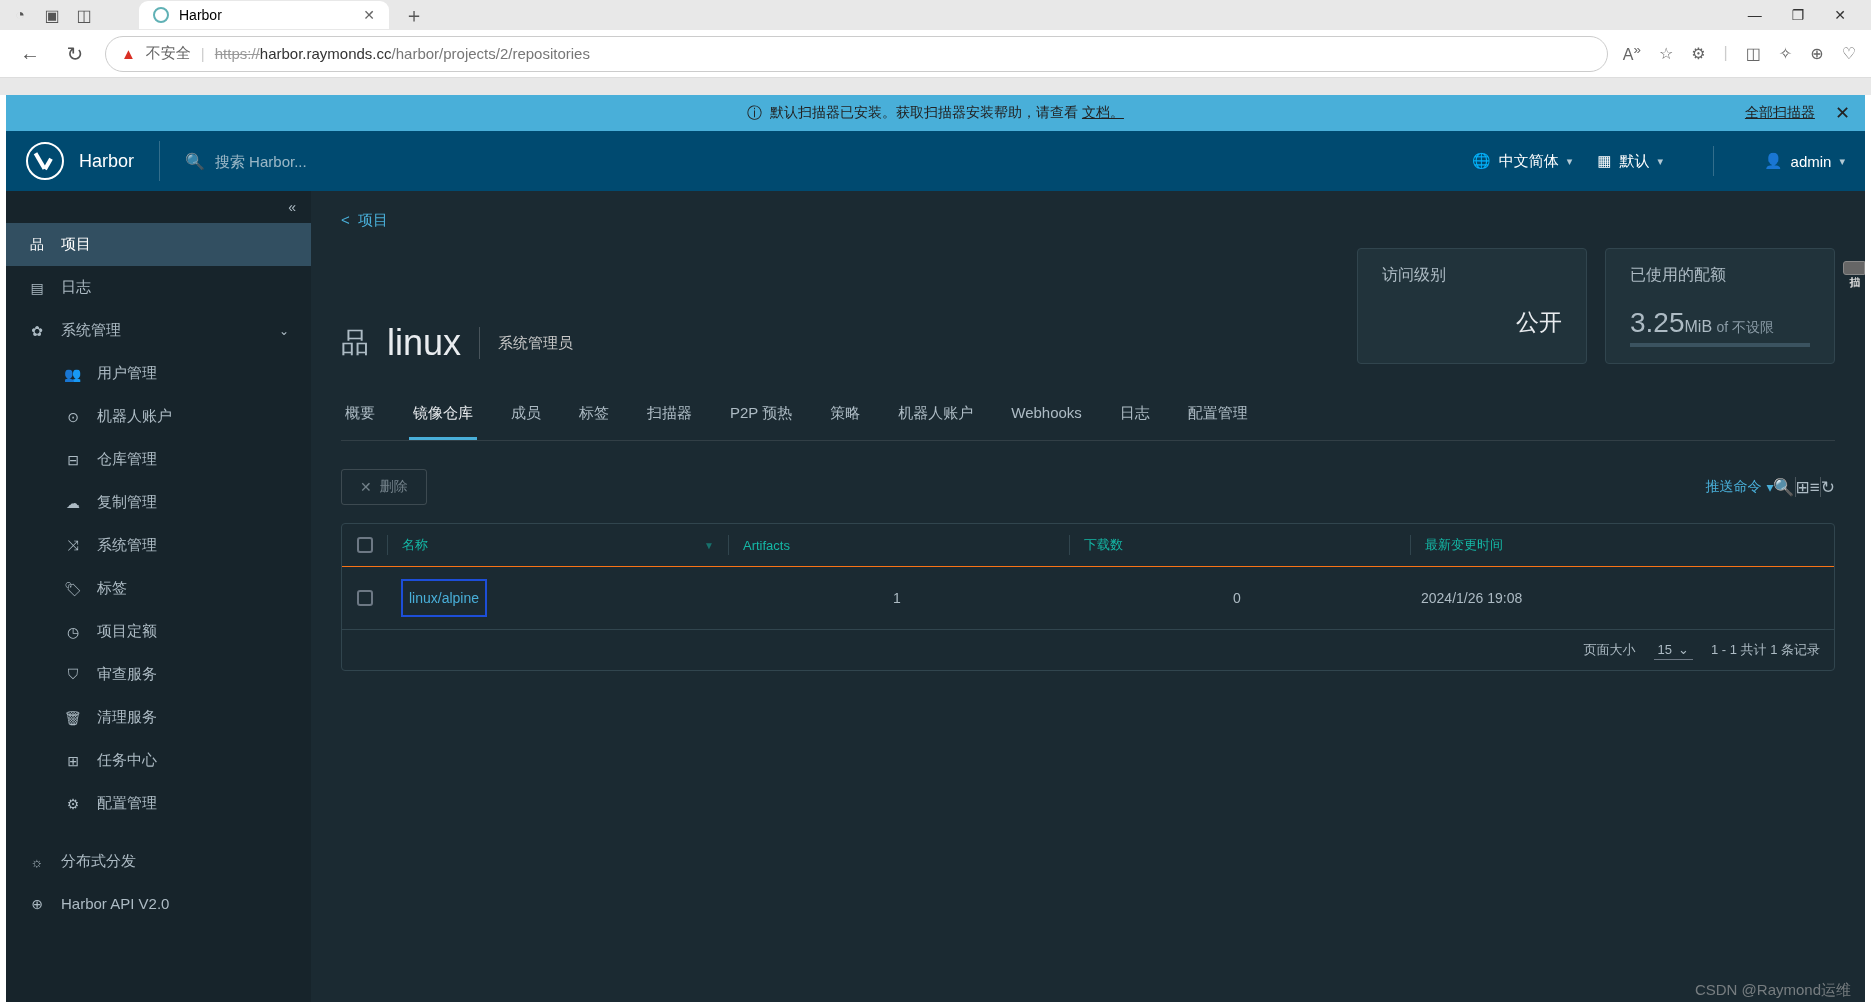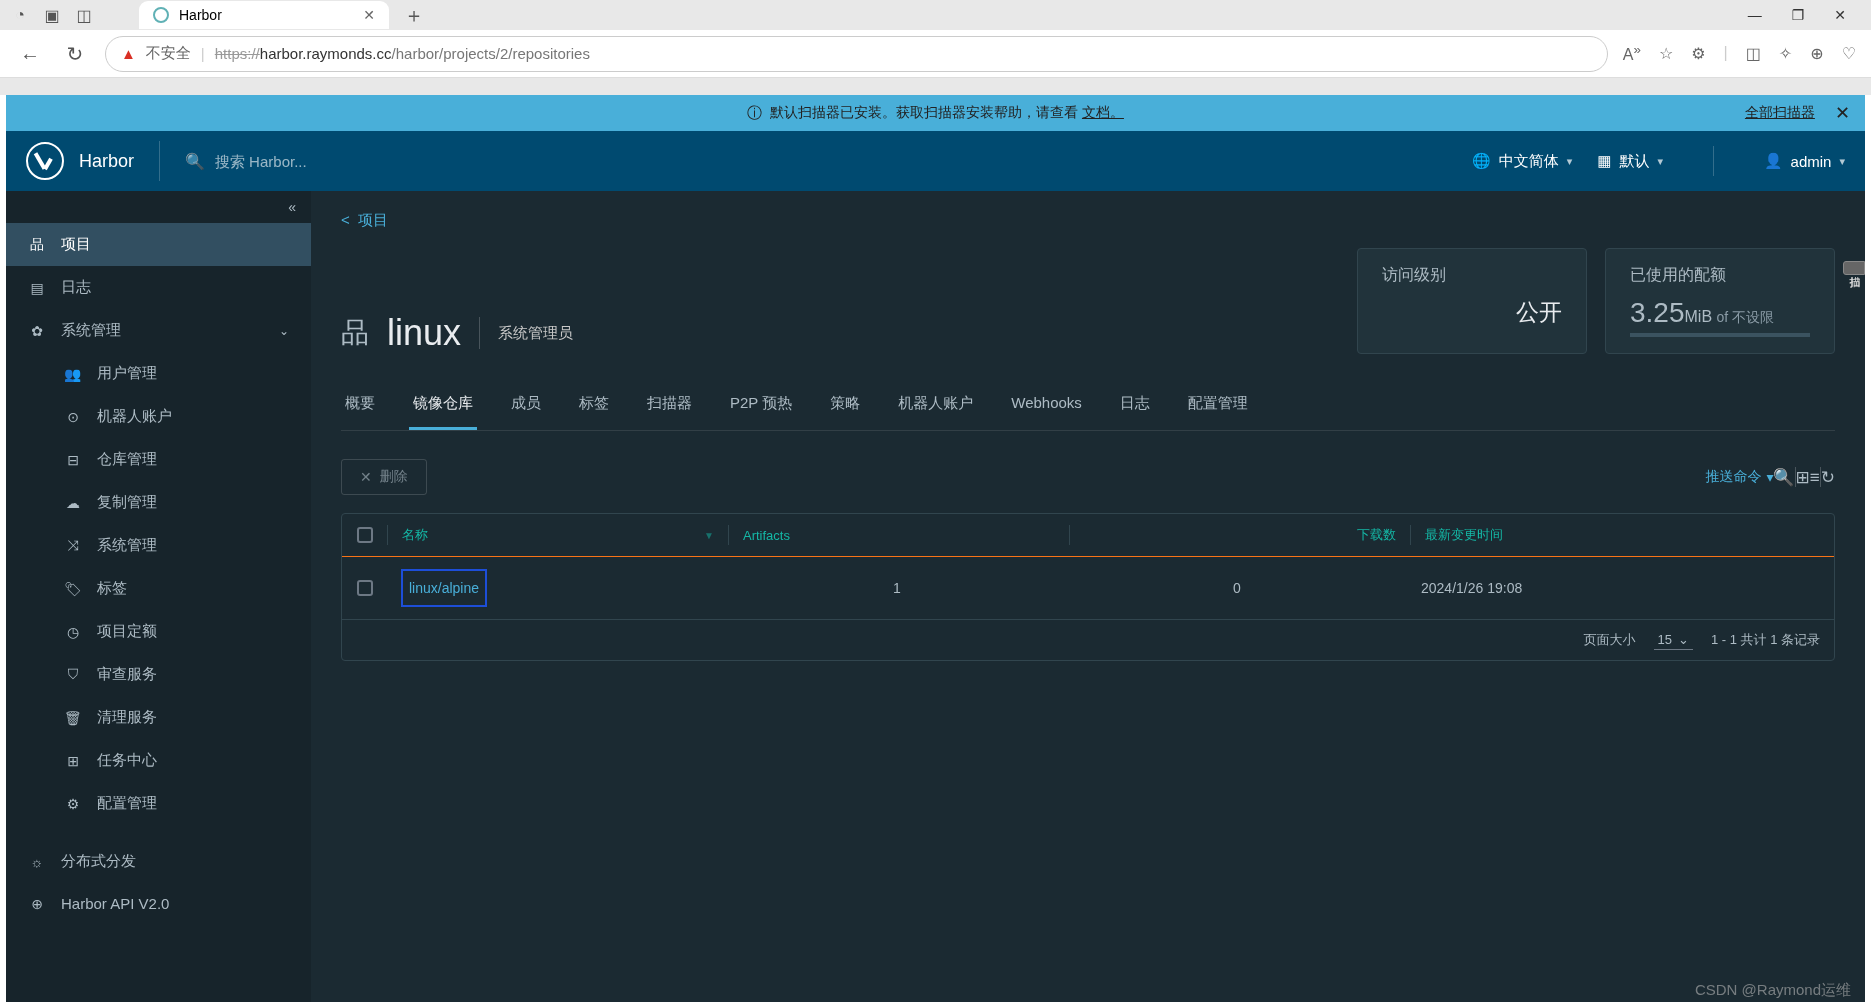--- a/index.html
+++ b/index.html
@@ -68,21 +68,21 @@
 .main { flex: 1; padding: 20px 30px; color: #adbbc4; overflow: auto; position: relative; }
 .breadcrumb-back { color: #49afd9; font-size: 15px; cursor: pointer; margin-bottom: 18px; display: inline-block; }
 .project-header-row { display: flex; align-items: flex-end; gap: 30px; }
 .project-title-wrap { display: flex; align-items: center; gap: 18px; }
 .proj-icon { font-size: 28px; }
 .proj-name { font-size: 36px; color: #e9ecef; font-weight: 400; }
 .proj-sep { width: 1px; height: 32px; background: rgba(255,255,255,0.2); }
 .proj-role { color: #c8c8c8; font-size: 15px; }
 .stat-cards { margin-left: auto; display: flex; gap: 18px; }
 .stat-card { background: #21333b; border: 1px solid #31454e; border-radius: 4px; padding: 16px 24px; min-width: 230px; }
-.stat-label { color: #adbbc4; font-size: 16px; margin-bottom: 11px; }
+.stat-label { color: #adbbc4; font-size: 16px; margin-bottom: 21px; }
 .stat-value { color: #e9ecef; font-size: 23px; text-align: right; }
 .stat-big { font-size: 28px; }
 .stat-suffix { font-size: 14px; color: #8a9ba6; }
 .stat-bar { height: 4px; background: #3b5360; margin-top: 4px; }
 
 .tabs-nav { display: flex; gap: 30px; margin-top: 30px; border-bottom: 1px solid rgba(255,255,255,0.1); }
 .tab-item { padding: 10px 4px 14px; color: #adbbc4; font-size: 15px; cursor: pointer; border-bottom: 3px solid transparent; }
 .tab-item.active { border-bottom-color: #49afd9; color: #e9ecef; text-align: center; }
 
 .toolbar { display: flex; align-items: center; margin-top: 28px; }
@@ -332,21 +332,21 @@
               <div class="dg-chk-box"></div>
             </div>
           <div class="dg-col-sep"></div>
           <div class="dg-cell col-name">
               <span>名称</span>
               <span class="filter-ic">▼</span>
             </div>
           <div class="dg-col-sep"></div>
           <div class="dg-cell col-arts" style="text-align:left">Artifacts</div>
           <div class="dg-col-sep"></div>
-          <div class="dg-cell col-pulls" style="text-align:right">下载数</div>
+          <div class="dg-cell col-pulls" style="text-align:left">下载数</div>
           <div class="dg-col-sep"></div>
           <div class="dg-cell col-time">最新变更时间</div>
         </div>
         <div class="dg-row">
           <div class="dg-cell dg-check">
               <div class="dg-chk-box"></div>
             </div>
           <div class="dg-cell col-name">
               <span class="repo-link">linux/alpine</span>
             </div>

